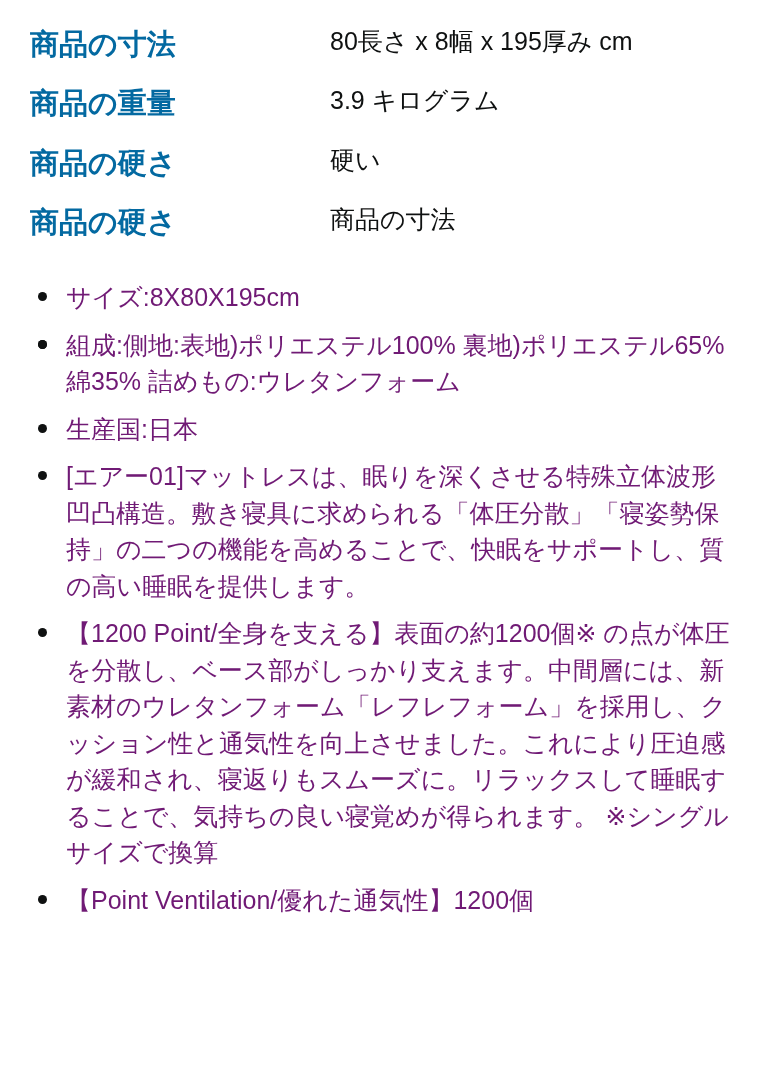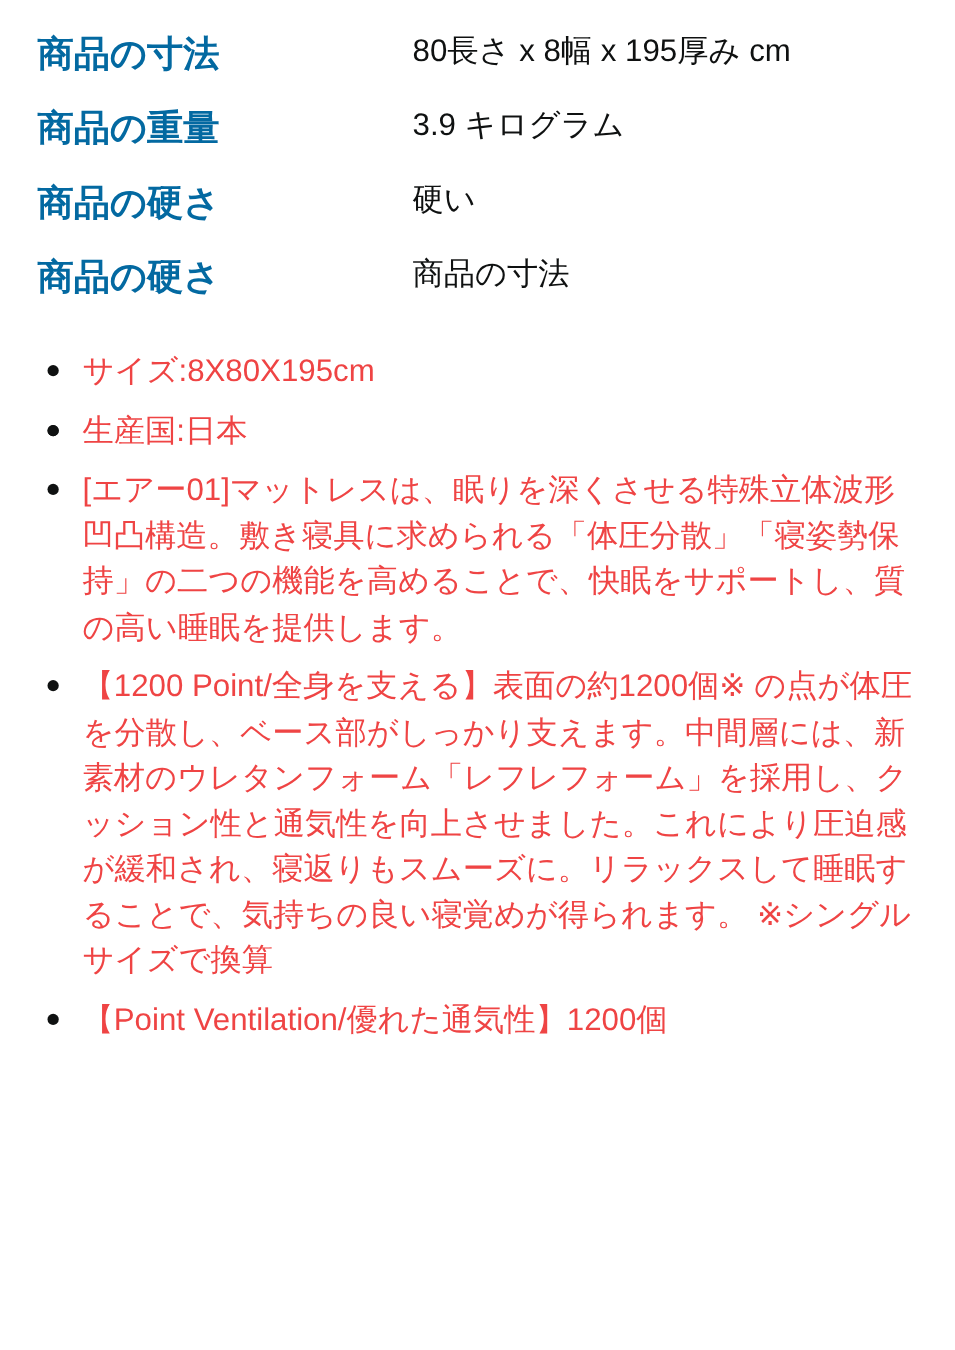--- a/index.html
+++ b/index.html
@@ -55,21 +55,21 @@
     list-style: none;
     margin: 24px 0 0 0;
     padding: 0;
   }
   .feature-list li {
     position: relative;
     padding-left: 42px;
     margin-bottom: 11px;
     font-size: 25px;
     line-height: 1.46;
-    color: #ef4444;
+    color: #701a75;
     text-align: left;
   }
   .feature-list li .bullet {
     position: absolute;
     left: 14px;
     top: 0.52em;
     width: 9px;
     height: 9px;
     border-radius: 50%;
     background: #0f1111;
@@ -104,20 +104,24 @@
   <ul class="feature-list">
     <li>
       <span class="bullet"></span>
       <span>サイズ:8X80X195cm</span>
     </li>
     <li>
       <span class="bullet"></span>
     </li>
     <li>
       <span class="bullet"></span>
+      <span>組成:側地:表地)ポリエステル100% 裏地)ポリエステル65%綿35% 詰めもの:ウレタンフォーム</span>
+    </li>
+    <li>
+      <span class="bullet"></span>
       <span>生産国:日本</span>
     </li>
     <li>
       <span class="bullet"></span>
       <span>[エアー01]マットレスは、眠りを深くさせる特殊立体波形凹凸構造。敷き寝具に求められる「体圧分散」「寝姿勢保持」の二つの機能を高めることで、快眠をサポートし、質の高い睡眠を提供します。</span>
     </li>
     <li>
       <span class="bullet"></span>
       <span>【1200 Point/全身を支える】表面の約1200個※ の点が体圧を分散し、ベース部がしっかり支えます。中間層には、新素材のウレタンフォーム「レフレフォーム」を採用し、クッション性と通気性を向上させました。これにより圧迫感が緩和され、寝返りもスムーズに。リラックスして睡眠することで、気持ちの良い寝覚めが得られます。 ※シングルサイズで換算</span>
     </li>

